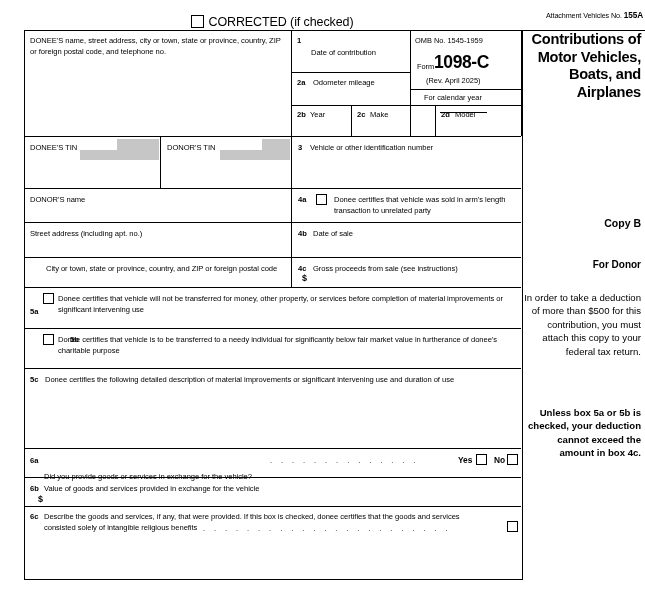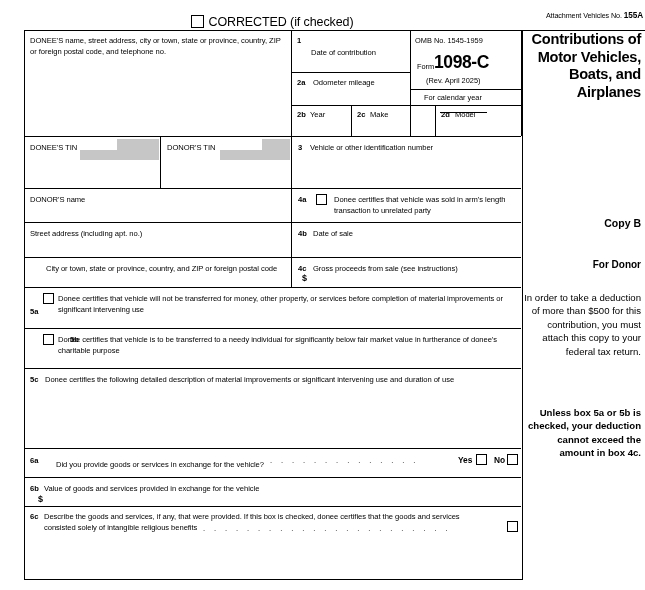--- a/index.html
+++ b/index.html
@@ -281,21 +281,21 @@
 
   <div class="boxnum" style="left:30px; top:335px;margin-left:40px;">5b</div>
   <div class="cbx" style="left:43px; top:334px;"></div>
   <div class="lbl" style="left:58px; top:335px; width:455px;">Donee certifies that vehicle is to be transferred to a needy individual for significantly below fair market value in furtherance of donee's charitable purpose</div>
 
   <div class="boxnum" style="left:30px; top:375px;">5c</div>
   <div class="lbl" style="left:45px; top:375px; width:465px;">Donee certifies the following detailed description of material improvements or significant intervening use and duration of use</div>
   <div class="abs" style="left:30px; top:390px; width:485px; height:55px;"></div>
 
   <div class="boxnum" style="left:30px; top:456px;">6a</div>
-  <div class="lbl" style="left:44px; top:460px;margin-left:12px;">Did you provide goods or services in exchange for the vehicle?</div>
+  <div class="lbl" style="left:44px; top:472px;">Did you provide goods or services in exchange for the vehicle?</div>
   <div class="dots" style="left:270px; top:456px;">.   .   .   .   .   .   .   .   .   .   .   .   .   .</div>
   <div class="yesno" style="left:458px; top:455px;">Yes</div>
   <div class="cbx" style="left:476px; top:454px;"></div>
   <div class="yesno" style="left:494px; top:455px;">No</div>
   <div class="cbx" style="left:507px; top:454px;"></div>
 
   <div class="boxnum" style="left:30px; top:484px;">6b</div>
   <div class="lbl" style="left:44px; top:484px;">Value of goods and services provided in exchange for the vehicle</div>
   <div class="dollar" style="left:38px; top:494px;">$</div>
   <div class="abs" style="left:48px; top:493px; width:465px; height:12px;"></div>

